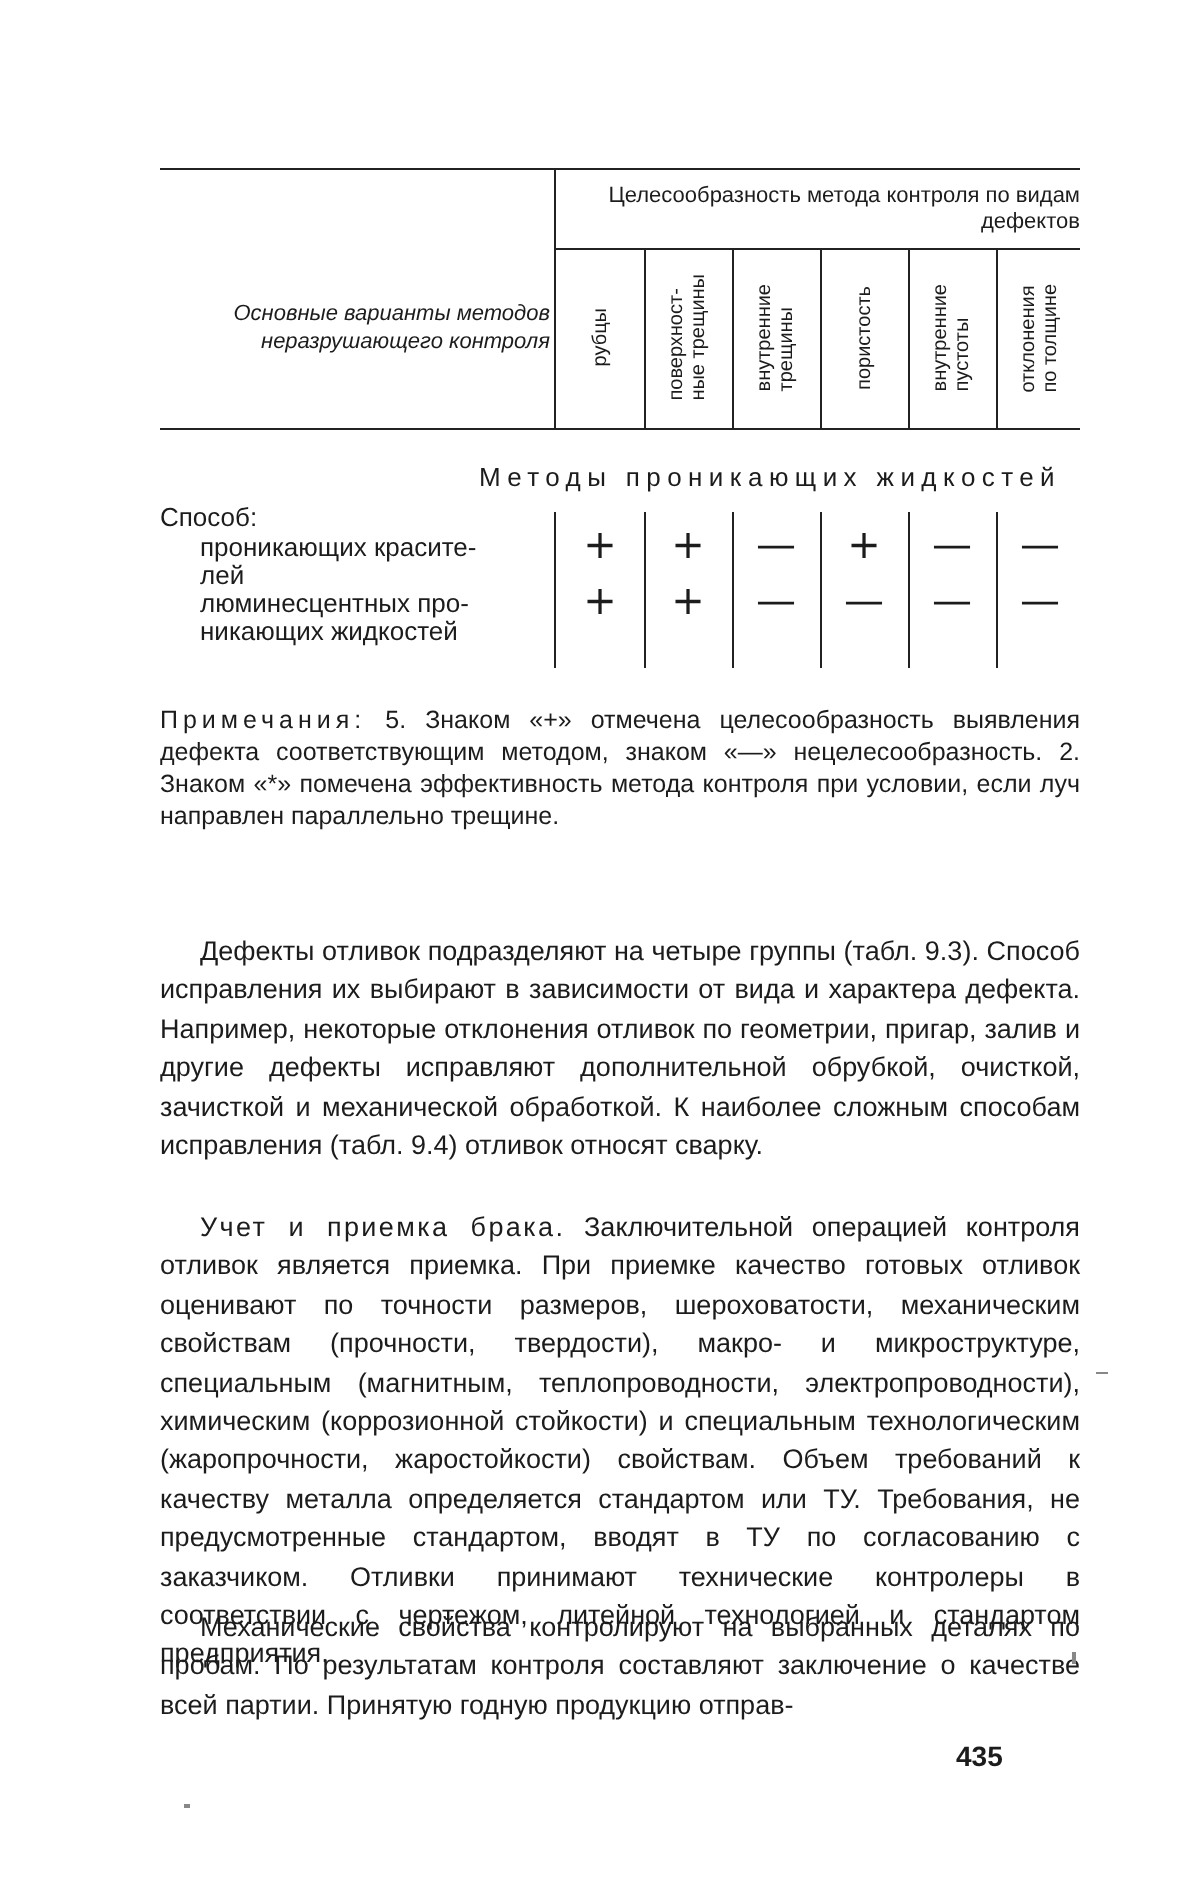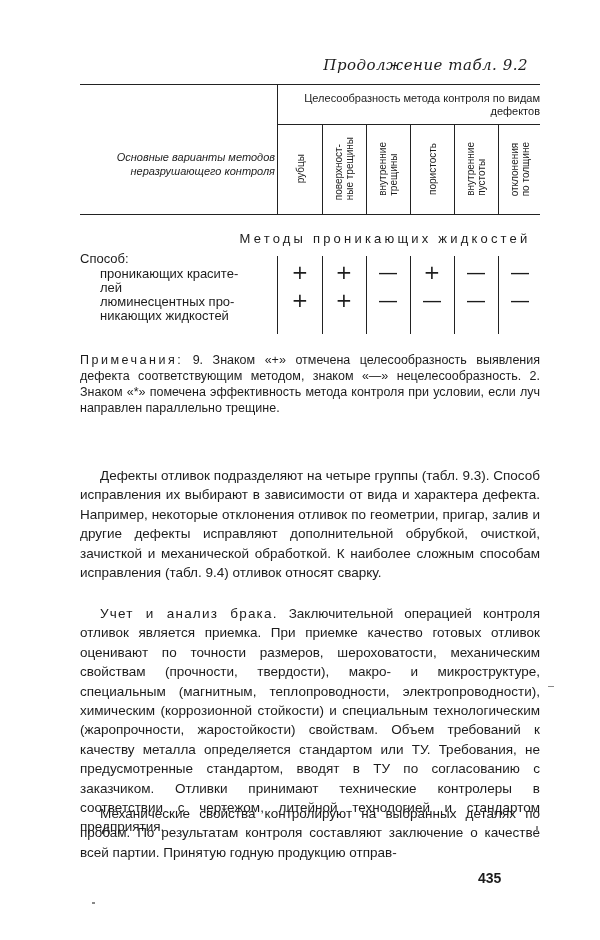--- a/index.html
+++ b/index.html
@@ -64,21 +64,20 @@
   .page-num {
     position: absolute; left: 478px; top: 870px; font-family: "Liberation Sans", sans-serif; font-weight: bold; font-size: 14px;
   }
   .speck { position: absolute; background: #888; }
 </style>
 </head>
 <body>
 
 <div class="page">
 
-  <div class="cont-title">Продолжение табл. 9.2</div>
 
   <div class="tbl">
     <div class="tbl-top-line"></div>
     <div class="head-left">Основные варианты методов неразрушающего контроля</div>
     <div class="head-vline"></div>
     <div class="head-group">Целесообразность метода контроля по видам дефектов</div>
     <div class="group-line"></div>
 
     <div class="col-label" style="left:198px">
         <span>рубцы</span>
@@ -135,30 +134,30 @@
     <div class="mark" style="left:198px; top:206px">+</div>
     <div class="mark" style="left:242px; top:206px">+</div>
     <div class="mark" style="left:286px; top:206px">—</div>
     <div class="mark" style="left:330px; top:206px">—</div>
     <div class="mark" style="left:374px; top:206px">—</div>
     <div class="mark" style="left:418px; top:206px">—</div>
   </div>
 
   <div class="notes">
     <span class="spaced">Примечания:</span>
-    <span>9. Знаком «+» отмечена целесообразность выявления дефекта соответствующим методом, знаком «—» нецелесообразность. 2. Знаком «*» помечена эффективность метода контроля при условии, если луч направлен параллельно трещине.</span>
+    <span>5. Знаком «+» отмечена целесообразность выявления дефекта соответствующим методом, знаком «—» нецелесообразность. 2. Знаком «*» помечена эффективность метода контроля при условии, если луч направлен параллельно трещине.</span>
   </div>
 
 
   <div class="para" style="top:466px">
     <span>Дефекты отливок подразделяют на четыре группы (табл. 9.3). Способ исправления их выбирают в зависимости от вида и характера дефекта. Например, некоторые отклонения отливок по геометрии, пригар, залив и другие дефекты исправляют дополнительной обрубкой, очисткой, зачисткой и механической обработкой. К наиболее сложным способам исправления (табл. 9.4) отливок относят сварку.</span>
   </div>
 
   <div class="para" style="top:604px">
-    <span class="spaced">Учет и анализ брака.</span>
+    <span class="spaced">Учет и приемка брака.</span>
     <span>Заключительной операцией контроля отливок является приемка. При приемке качество готовых отливок оценивают по точности размеров, шероховатости, механическим свойствам (прочности, твердости), макро- и микроструктуре, специальным (магнитным, теплопроводности, электропроводности), химическим (коррозионной стойкости) и специальным технологическим (жаропрочности, жаростойкости) свойствам. Объем требований к качеству металла определяется стандартом или ТУ. Требования, не предусмотренные стандартом, вводят в ТУ по согласованию с заказчиком. Отливки принимают технические контролеры в соответствии с чертежом, литейной технологией и стандартом предприятия.</span>
   </div>
 
   <div class="para" style="top:804px">
     <span>Механические свойства контролируют на выбранных деталях по пробам. По результатам контроля составляют заключение о качестве всей партии. Принятую годную продукцию отправ-</span>
   </div>
 
   <div class="page-num">435</div>
 
   <div class="speck" style="left:548px; top:686px; width:6px; height:1px;"></div>

